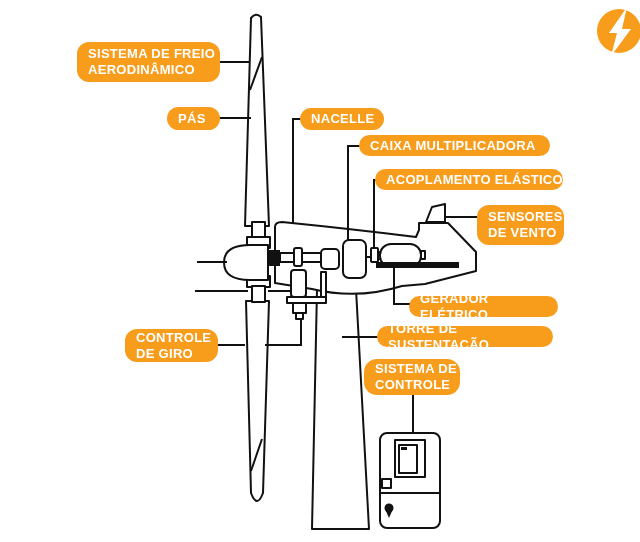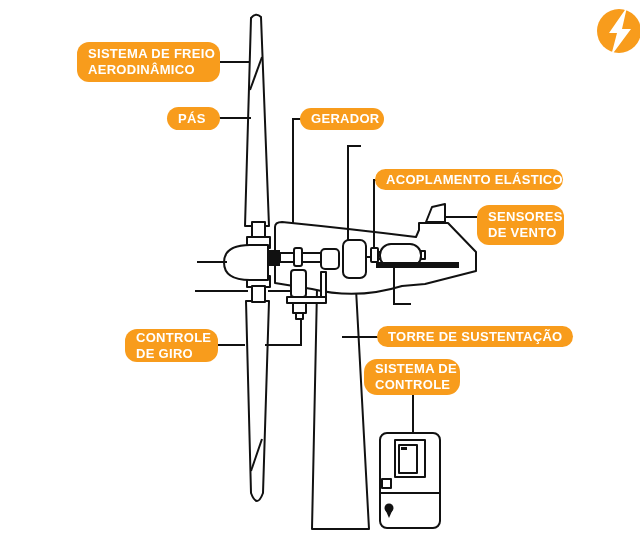--- a/index.html
+++ b/index.html
@@ -97,22 +97,24 @@
 
     <g>
       <circle cx="607" cy="31" r="22" fill="#F89C1C"></circle>
       <polygon points="615,7 597,33 605,33 599,56 619,29 610,29" fill="#ffffff"></polygon>
     </g>
   </svg>
 
   <div class="pill" style="left:65px;  top:42px;  width:143px; height:40px;">SISTEMA DE FREIO
 AERODINÂMICO</div>
   <div class="pill" style="left:155px; top:107px; width:53px;  height:23px;">PÁS</div>
-  <div class="pill" style="left:288px; top:108px; width:84px;  height:22px;">GERADOR</div>
+  <div class="pill" style="left:288px; top:108px; width:84px;  height:22px;">NACELLE</div>
+  <div class="pill" style="left:347px; top:135px; width:191px; height:21px;">CAIXA MULTIPLICADORA</div>
   <div class="pill" style="left:363px; top:169px; width:188px; height:21px;">ACOPLAMENTO ELÁSTICO</div>
   <div class="pill" style="left:465px; top:205px; width:87px;  height:40px;">SENSORES
 DE VENTO</div>
+  <div class="pill" style="left:397px; top:296px; width:149px; height:21px;">GERADOR ELÉTRICO</div>
   <div class="pill" style="left:113px; top:329px; width:93px;  height:33px;">CONTROLE
 DE GIRO</div>
-  <div class="pill" style="left:365px; top:326px; width:196px; height:21px;">TORRE DE SUSTENTAÇÃO</div>
+  <div class="pill" style="left:365px; top:326px; width:176px; height:21px;">TORRE DE SUSTENTAÇÃO</div>
   <div class="pill" style="left:352px; top:359px; width:96px;  height:36px;border-radius:13px;">SISTEMA DE
 CONTROLE</div>
 </div>
 
 </body></html>

